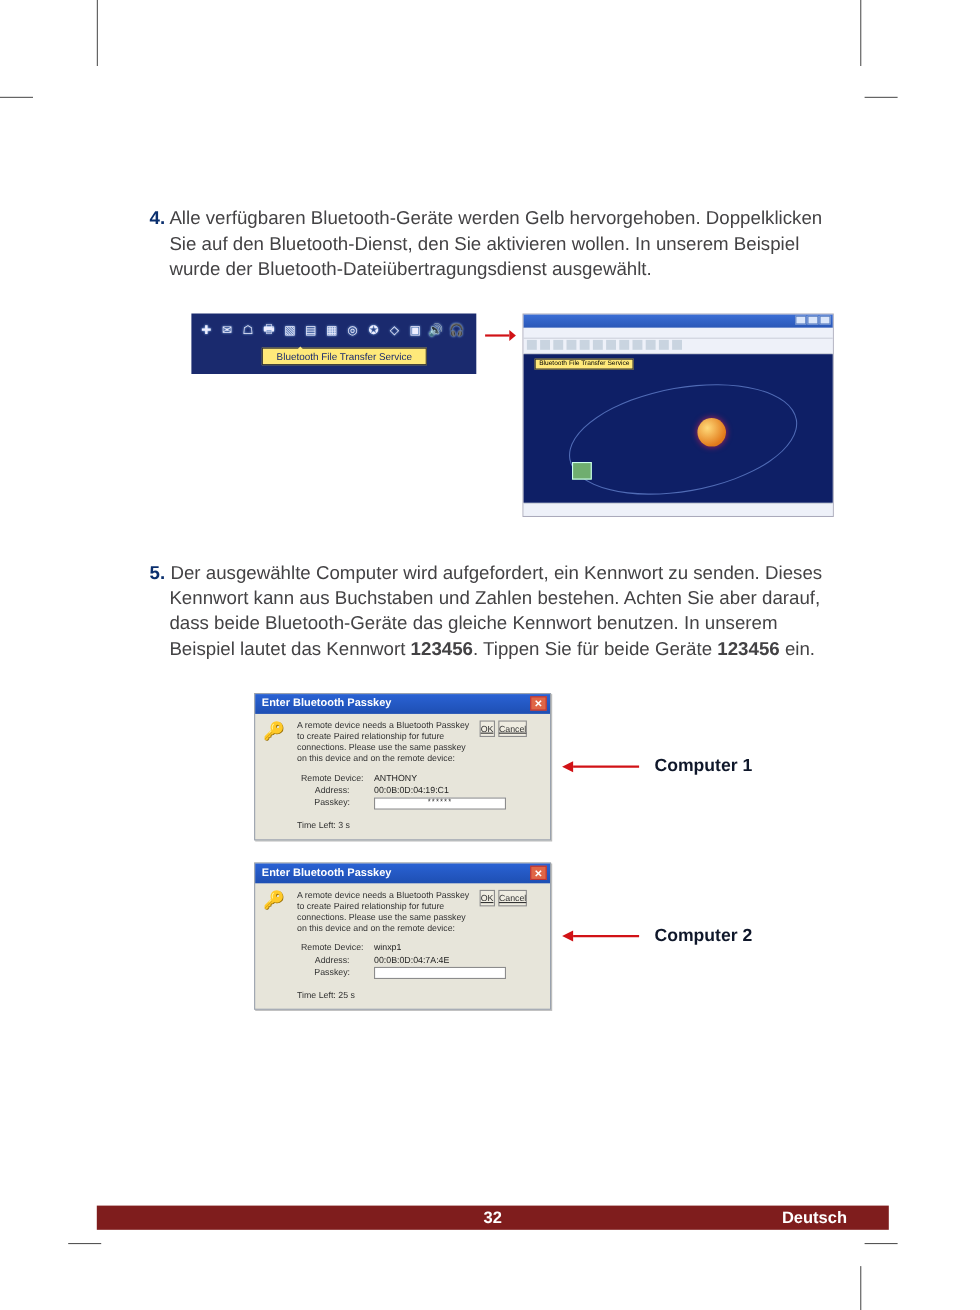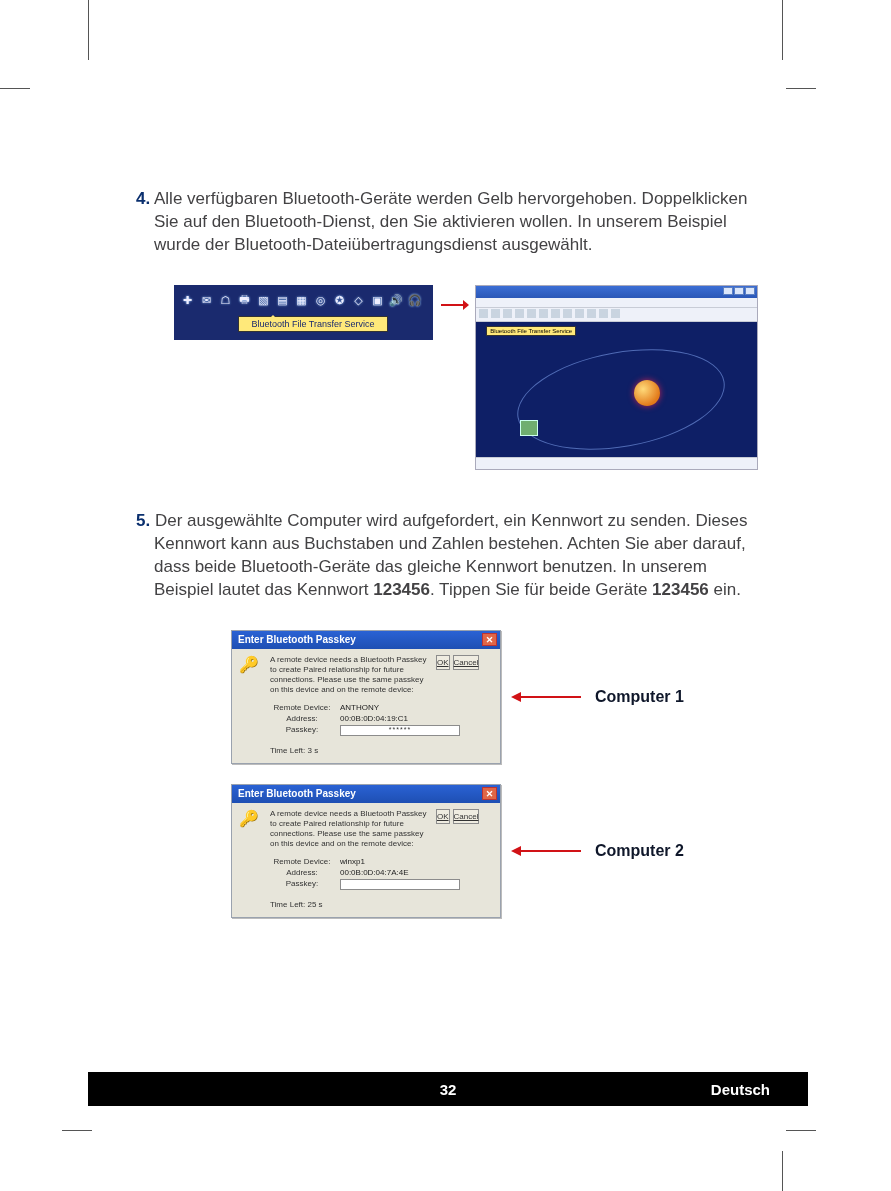--- a/index.html
+++ b/index.html
@@ -141,23 +141,23 @@
   .dlg-val { color: #222; }
   .dlg-input { width: 120px; height: 11px; background: #fff; border: 1px solid #8c8c8c; padding: 0 3px; font-size: 7px; letter-spacing: 1px; }
   .dlg-timeleft { grid-column: 2 / 4; margin-top: 4px; font-size: 8px; }
 
   .arrow-red { display: flex; align-items: center; }
   .arrow-red svg { overflow: visible; }
   .comp-label { color: #0f172a; font-weight: bold; font-size: 16px; margin-left: 4px; }
 
   .footer {
     position: absolute;
-    left: 0; bottom: 12px;
-    width: 100%; height: 34px;
-    background: #000000;
+    left: 0; bottom: 0;
+    width: 100%; height: 22px;
+    background: #7f1d1d;
     color: #fff;
     display: flex; align-items: center; justify-content: center;
     font-weight: bold; font-size: 15px;
   }
   .footer .lang { position: absolute; right: 38px; font-weight: bold; }
 </style>
 </head>
 <body>
 
 <div class="crop-tl"></div>

